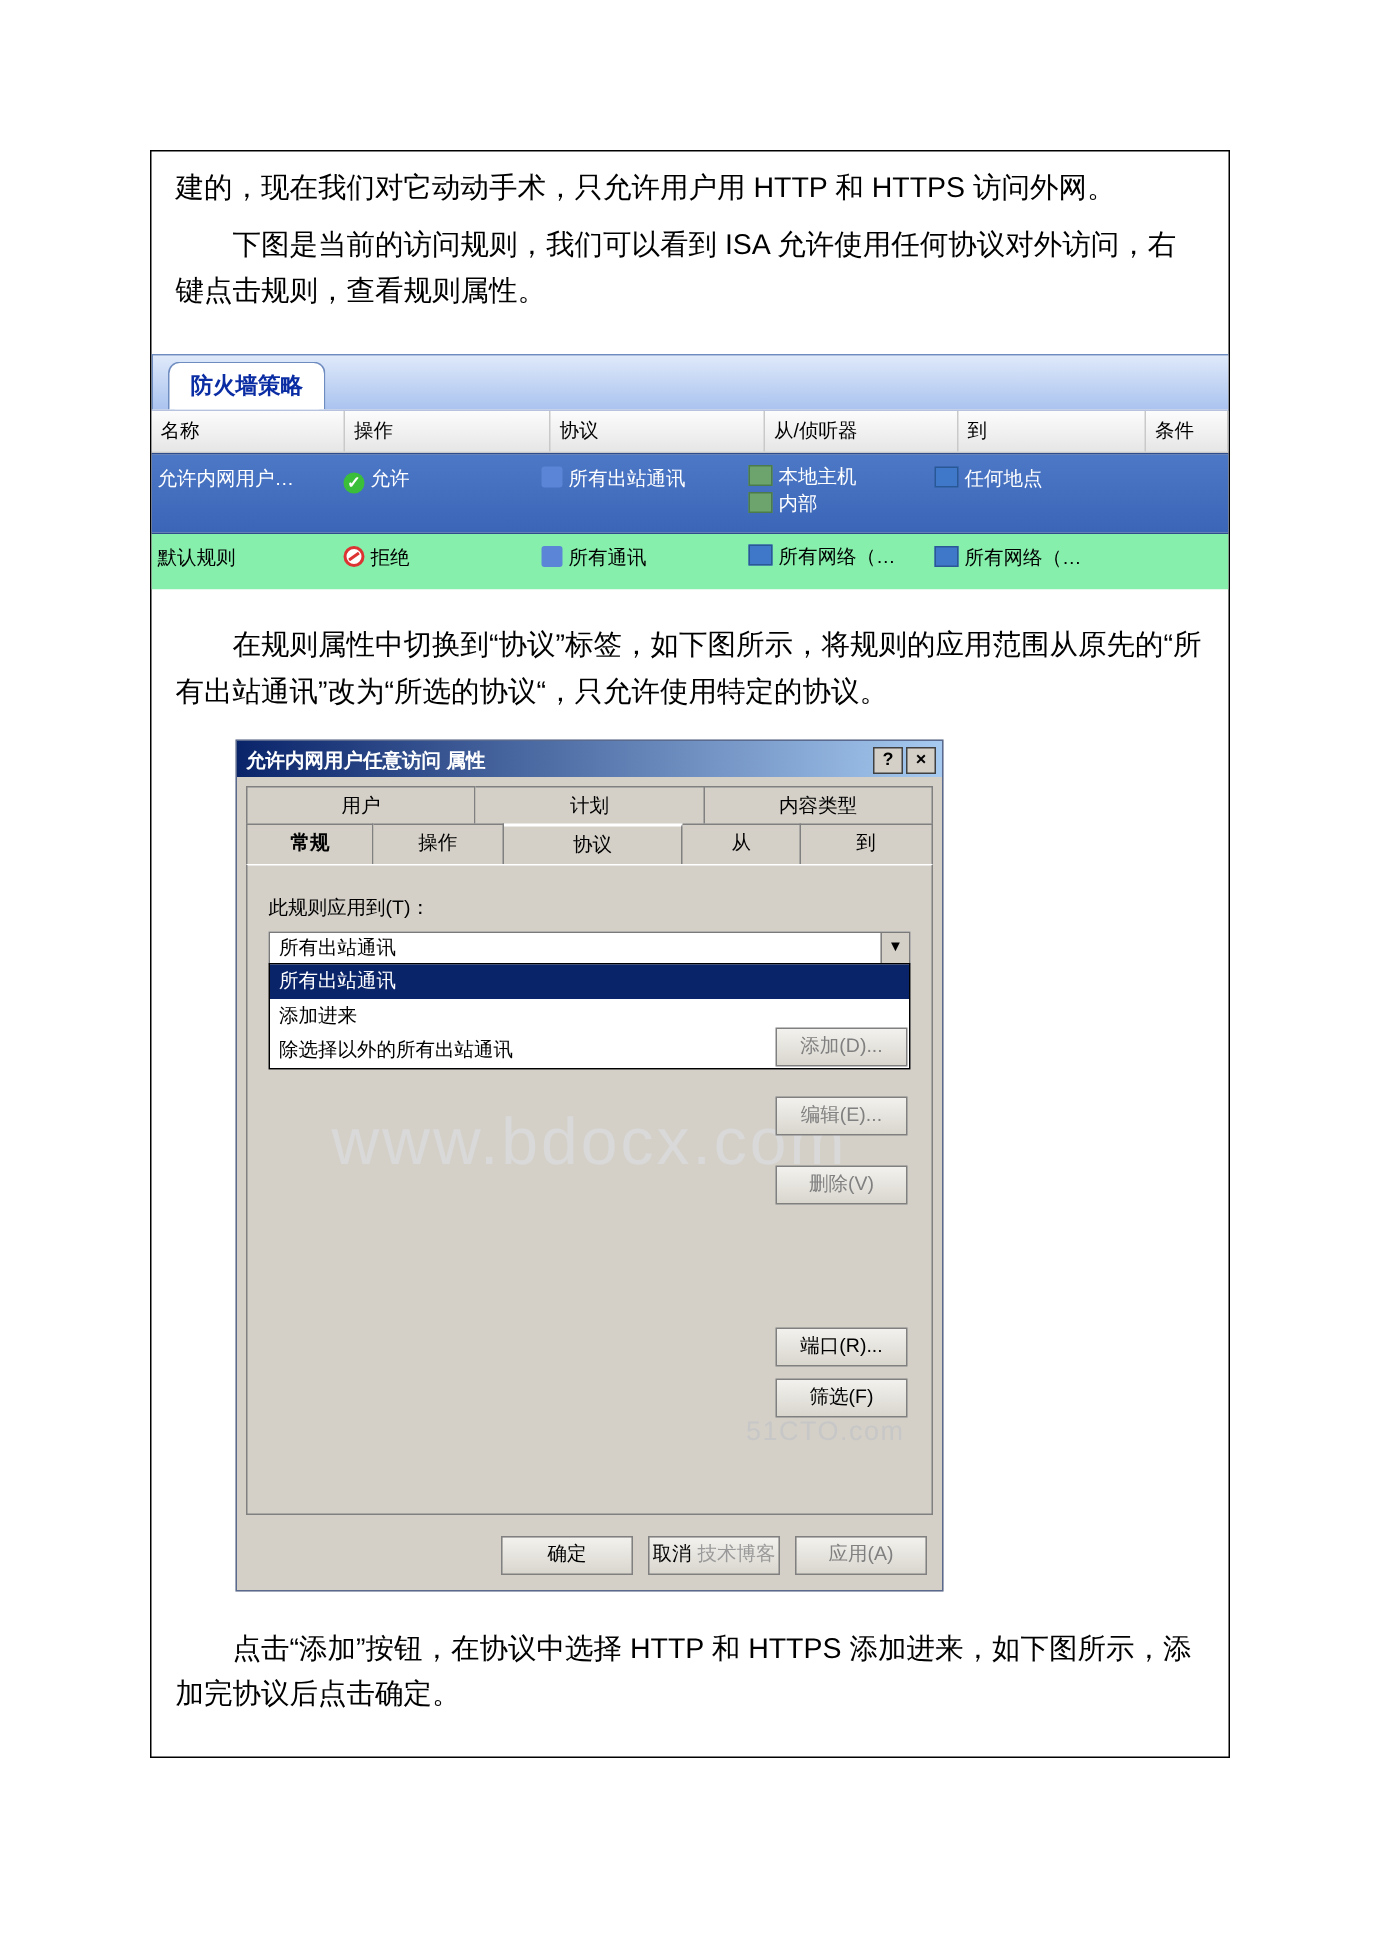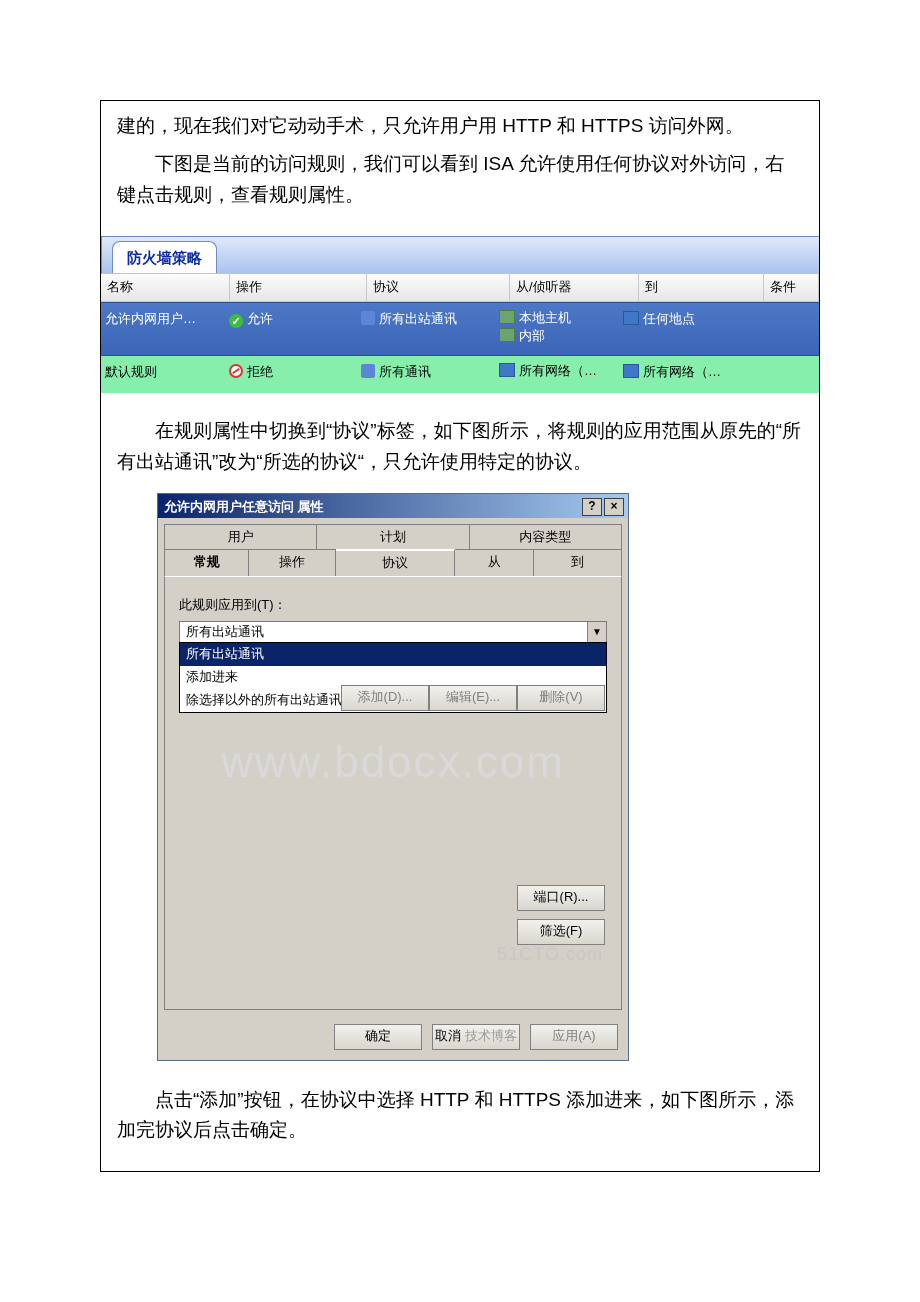--- a/index.html
+++ b/index.html
@@ -203,21 +203,21 @@
     border:1px solid #808080;
     background:linear-gradient(#f2f1ed,#d9d6ce);
     color:#808080;
     text-align:center; line-height:22px;
     margin-top:8px;
     font-size:13px;
   }
   .btn.enabled { color:#000; }
   .right-col {
     position:absolute; right:16px; top:100px;
-    display:flex; flex-direction:row; align-items:flex-end;
+    display:flex; flex-direction:column; align-items:flex-end;gap:12px;
   }
   .right-col2 {
     position:absolute; right:16px; bottom:64px;
     display:flex; flex-direction:column; align-items:flex-end;
   }
   .dlg-bottom {
     display:flex; justify-content:flex-end; gap:10px;
     padding:0 10px 10px 0;
   }
   .dlg-bottom .btn { color:#000; }

